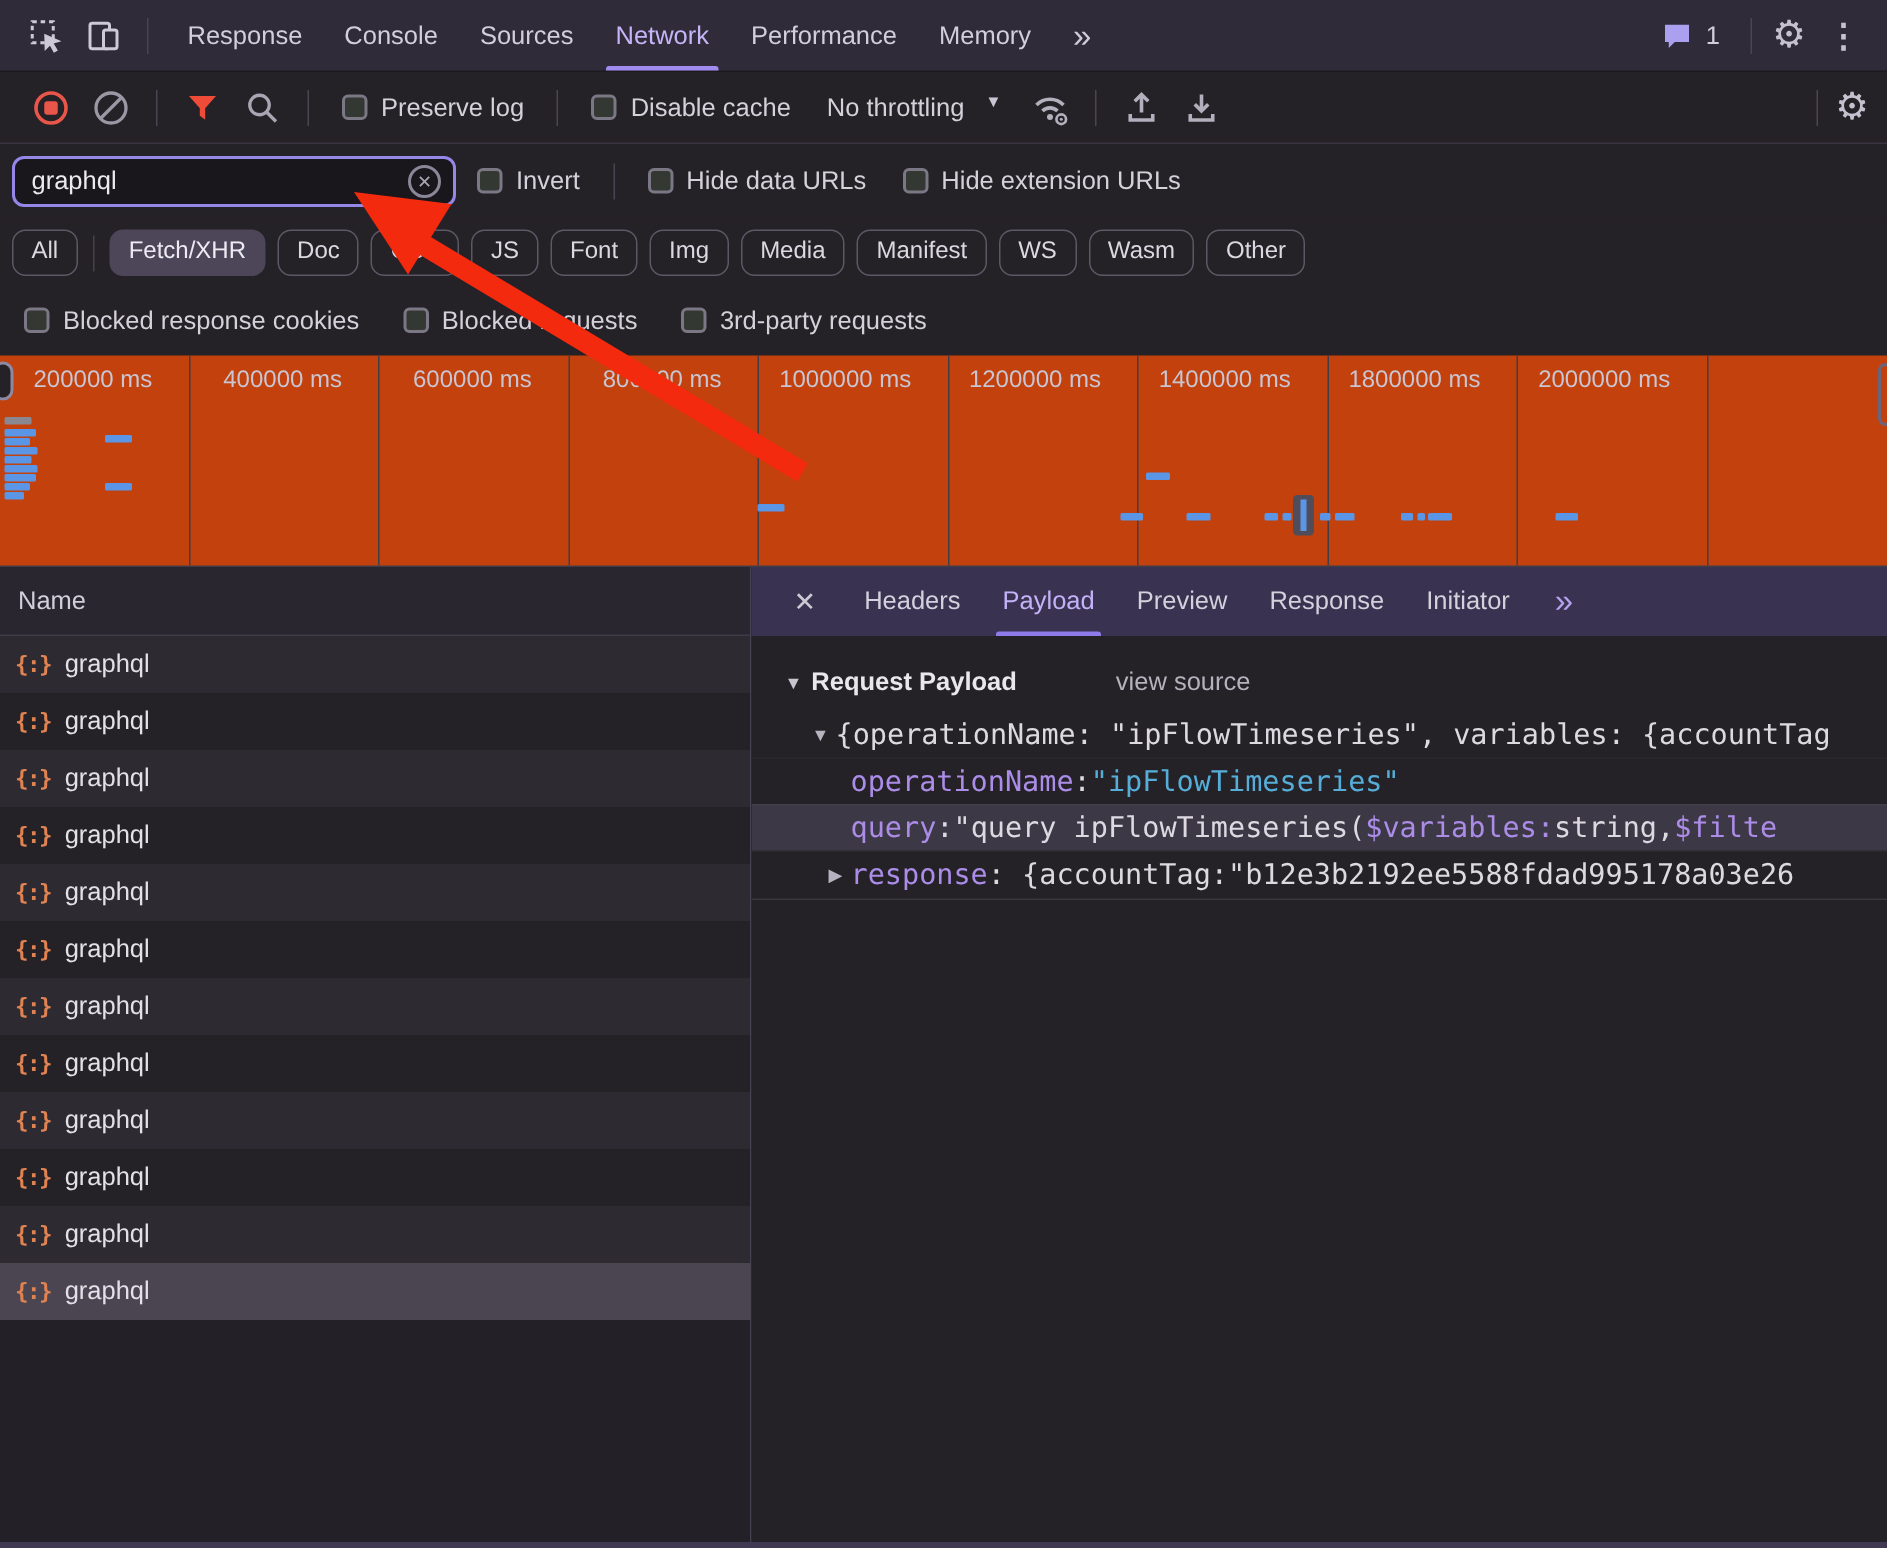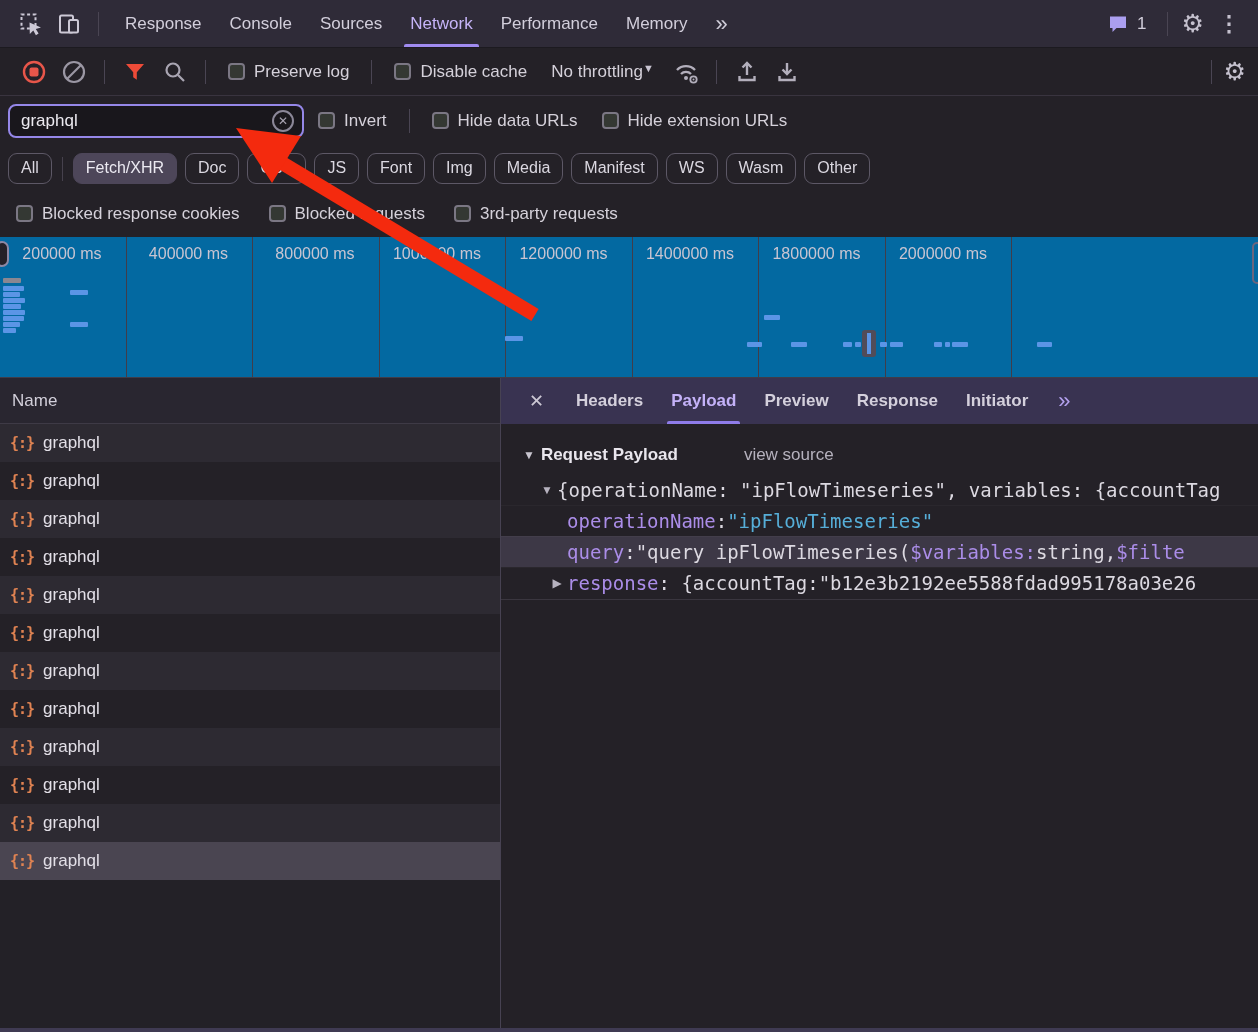--- a/index.html
+++ b/index.html
@@ -29,21 +29,21 @@
   .kebab-glyph { font-size:22px; line-height:22px; font-weight:bold; padding:0 8px; }
   
   .toolbar {
     height:48px; display:flex; align-items:center; padding:0 12px 0 16px;
     border-bottom:1px solid #39343f; background:#242127; gap:4px;
   }
   .toolbar .icon-btn { width:36px; height:36px; display:flex; align-items:center; justify-content:center; cursor:pointer; flex:none; }
   .cb { width:17px; height:17px; border:2px solid #7b7784; border-radius:4px; background:#343833; flex:none; cursor:pointer; margin-right:9px; }
   .cb-label { white-space:nowrap; cursor:default; }
   .cb-group { display:flex; align-items:center; margin:0 10px; }
-  .throttle { display:flex; margin:0 10px; cursor:pointer; white-space:nowrap; }
+  .throttle { display:flex; gap:14px; margin:0 10px; cursor:pointer; white-space:nowrap; }
   .throttle .caret { font-size:11px; color:#c9c5d2; }
   
   .filterrow {
     height:49px; display:flex; align-items:center; padding:0 12px 0 8px;
     background:#242127; gap:4px;
   }
   .filter-input {
     width:296px; height:34px; background:#19171c; border:2px solid #9587e8;
     border-radius:8px; display:flex; align-items:center; padding:0 8px 0 11px;
     position:relative;
@@ -64,21 +64,21 @@
   }
   .chip.active { background:#4d4659; border-color:#4d4659; color:#eceaf2; }
   .chip-divider { width:1px; height:24px; background:#46414d; margin:0 2px; }
   
   .blockedrow { height:45px; display:flex; align-items:center; padding:0 16px; }
   .blockedrow .cb-group { margin:0 15px 2px 0; }
   .blockedrow .cb-group + .cb-group { margin-left:14px; }
   
   .timeline {
     position:relative; height:141px; border-bottom:1px solid #403c48;
-    background:#0369a1; overflow:hidden;
+    background:#c2410c; overflow:hidden;
   }
   .tcols { display:flex; height:100%; }
   .tcol {
     width:126.5px; flex:none; border-right:1px solid #413d49;
     text-align:right; padding:8px 24px 0 0; color:#c9c5d2; font-size:16px; white-space:nowrap;
   }
   .tbar { position:absolute; height:5px; background:#5b95e6; border-radius:1px; }
   .tbar.gray { background:#8a8791; }
   .tmarker { position:absolute; width:14px; height:27px; background:#514c59; border-radius:3px; }
   .tmarker div { position:absolute; left:5px; top:3px; width:4px; height:21px; background:#5b95e6; }
@@ -103,21 +103,21 @@
     color:#e08352; margin-right:9px; letter-spacing:-1px;
   }
   .req-name { color:#e3e0e8; }
   
   .detail { flex:1; min-width:0; display:flex; flex-direction:column; background:#242127; }
   .dtabs {
     height:46px; flex:none; background:#393351; display:flex; align-items:center;
     padding-left:18px; gap:8px;
   }
   .dclose { color:#ccc8d4; font-size:18px; padding:0 10px; cursor:pointer; }
-  .dtab { position:relative; height:46px; display:flex; align-items:center; padding:0 14px; color:#d4d0dc; cursor:pointer;font-weight:bold; }
+  .dtab { position:relative; height:46px; display:flex; align-items:center; padding:0 14px; color:#d4d0dc; cursor:pointer; }
   .dtab.active { color:#c4b2f8; }
   .dtab.active::after { content:""; position:absolute; left:10px; right:10px; bottom:0; height:3px; background:#8f7cea; border-radius:2px 2px 0 0; }
   .dmore { color:#b3a1ee; font-size:22px; letter-spacing:-2px; padding:0 8px; cursor:pointer; }
   .payload { flex:1; overflow:hidden; padding-top:12px; }
   .sect-row { display:flex; align-items:center; height:38px; padding-left:22px; }
   .sect-arrow { color:#c8c5cf; font-size:12px; margin-right:6px; }
   .sect-title { font-weight:bold; color:#e9e6ed; }
   .view-source { color:#b5b1bd; margin-left:66px; cursor:pointer; }
   .mono-row {
     height:31px; display:flex; align-items:center; white-space:nowrap; overflow:hidden;
@@ -293,20 +293,21 @@
       <span class="cb-group">
         <span class="cb"></span>
         <span class="cb-label">3rd-party requests</span>
       </span>
     </div>
 
   <div class="timeline">
     <div class="tcols" id="timeline-ticks">
         <div class="tcol">200000 ms</div>
         <div class="tcol">400000 ms</div>
+        <div class="tcol">600000 ms</div>
         <div class="tcol">800000 ms</div>
         <div class="tcol">1000000 ms</div>
         <div class="tcol">1200000 ms</div>
         <div class="tcol">1400000 ms</div>
         <div class="tcol">1800000 ms</div>
         <div class="tcol">2000000 ms</div>
       </div>
     <div id="timeline-bars">
         <div class="tbar gray" style="left: 3px; top: 41px; width: 18px;"></div>
         <div class="tbar" style="left: 3px; top: 49px; width: 21px;"></div>

